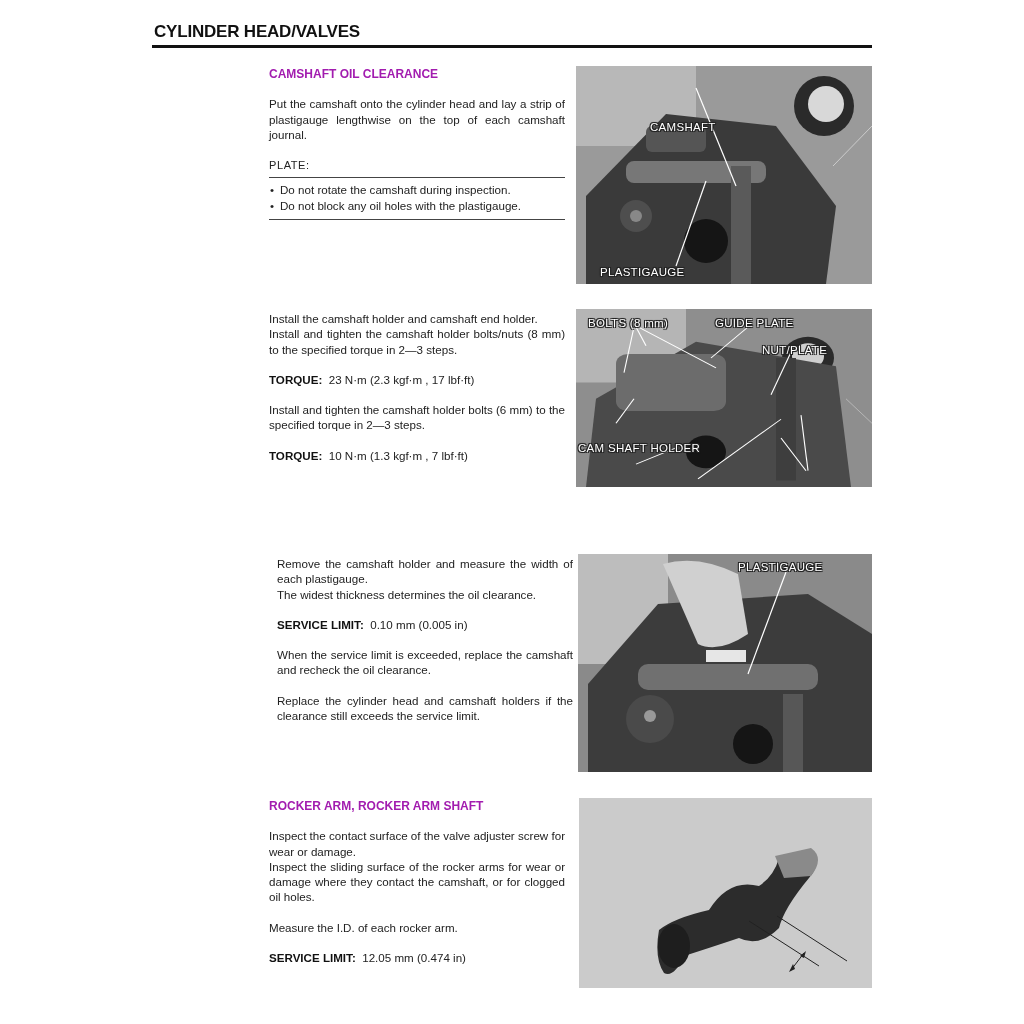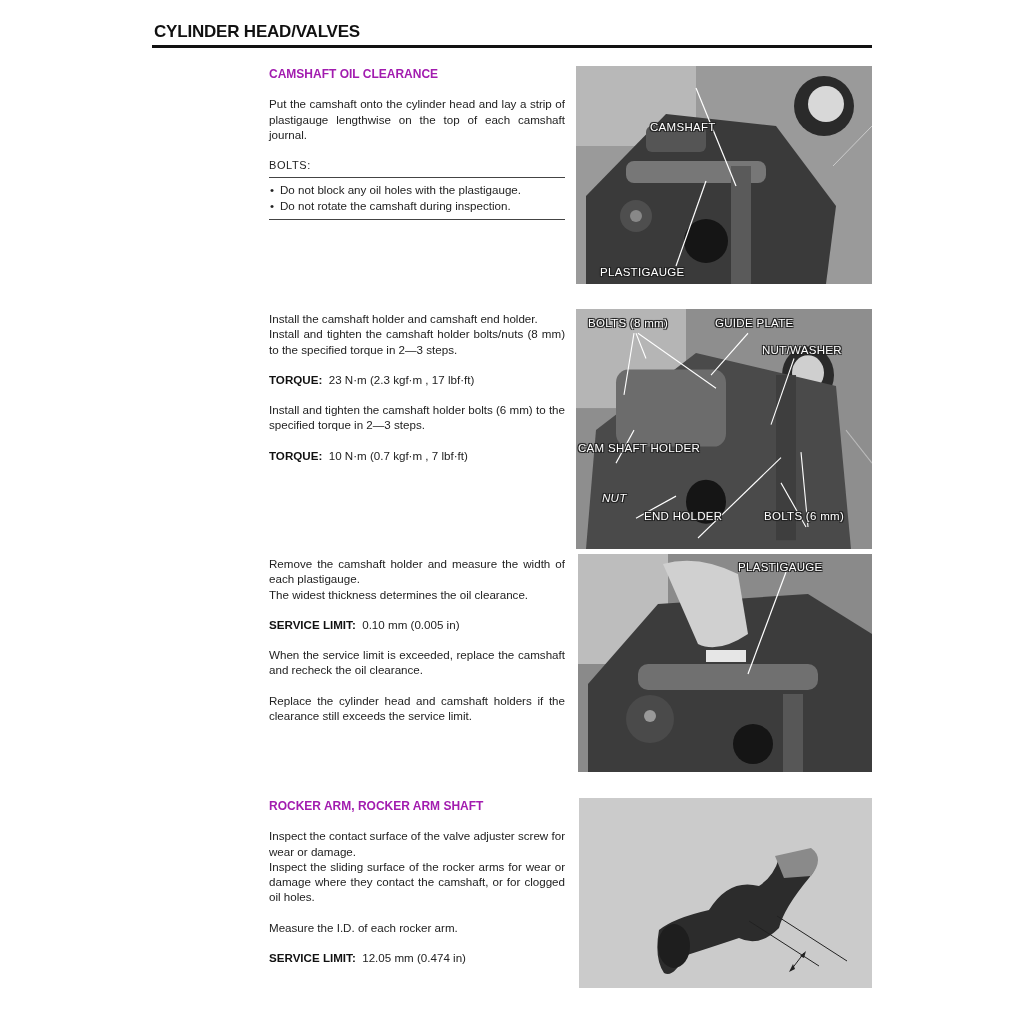--- a/index.html
+++ b/index.html
@@ -23,24 +23,24 @@
 </style>
 </head>
 <body>
 
 <div class="page-title">CYLINDER HEAD/VALVES</div>
 <div class="title-rule"></div>
 
 <div class="section" style="top:67px;">
   <div class="heading">CAMSHAFT OIL CLEARANCE</div>
   <p>Put the camshaft onto the cylinder head and lay a strip of plastigauge lengthwise on the top of each camshaft journal.</p>
-  <div class="note-label">BOLTS:</div>
+  <div class="note-label">PLATE:</div>
   <ul class="note-list">
+    <li>Do not rotate the camshaft during inspection.</li>
     <li>Do not block any oil holes with the plastigauge.</li>
-    <li>Do not rotate the camshaft during inspection.</li>
   </ul>
 </div>
 
 <div class="photo" style="left:576px; top:66px; width:296px; height:218px;">
   <svg viewBox="0 0 296 218" preserveAspectRatio="none">
     <rect width="296" height="218" fill="#9a9a9a"></rect>
     <rect x="0" y="0" width="120" height="80" fill="#b8b8b8"></rect>
     <circle cx="248" cy="40" r="30" fill="#2a2a2a"></circle>
       <circle cx="250" cy="38" r="18" fill="#d8d8d8"></circle>
     <polygon points="10,130 90,48 200,60 260,140 250,218 10,218" fill="#3a3a3a"></polygon>
@@ -59,24 +59,24 @@
 </div>
 
 <div class="section" style="top:311px;">
   <p>Install the camshaft holder and camshaft end holder.</p>
   <p>Install and tighten the camshaft holder bolts/nuts (8 mm) to the specified torque in 2—3 steps.</p>
   <div class="gap"></div>
   <p class="spec"><b>TORQUE:</b>&nbsp; <span>23 N·m (2.3 kgf·m , 17 lbf·ft)</span></p>
   <div class="gap"></div>
   <p>Install and tighten the camshaft holder bolts (6 mm) to the specified torque in 2—3 steps.</p>
   <div class="gap"></div>
-  <p class="spec"><b>TORQUE:</b>&nbsp; <span>10 N·m (0.7 kgf·m , 7 lbf·ft)</span></p>
+  <p class="spec"><b>TORQUE:</b>&nbsp; <span>10 N·m (1.3 kgf·m , 7 lbf·ft)</span></p>
 </div>
 
-<div class="photo" style="left:576px; top:309px; width:296px; height:240px;">
+<div class="photo" style="left:576px; top:309px; width:296px; height:178px;">
   <svg viewBox="0 0 296 218" preserveAspectRatio="none">
     <rect width="296" height="218" fill="#8e8e8e"></rect>
     <rect x="0" y="0" width="110" height="90" fill="#b5b5b5"></rect>
     <circle cx="232" cy="60" r="26" fill="#2a2a2a"></circle>
       <circle cx="232" cy="58" r="16" fill="#cfcfcf"></circle>
     <polygon points="20,110 120,40 260,70 275,218 10,218" fill="#4a4a4a"></polygon>
     <rect x="40" y="55" width="110" height="70" rx="12" fill="#6c6c6c"></rect>
     <circle cx="130" cy="175" r="20" fill="#151515"></circle>
     <rect x="200" y="60" width="20" height="150" fill="#3e3e3e"></rect>
     <g stroke="#fff" stroke-width="1.1">
@@ -88,28 +88,28 @@
       <line x1="40" y1="140" x2="58" y2="110"></line>
         <line x1="60" y1="190" x2="100" y2="170"></line>
       <line x1="122" y1="208" x2="205" y2="135"></line>
         <line x1="230" y1="198" x2="205" y2="158"></line>
         <line x1="232" y1="198" x2="225" y2="130"></line>
     </g>
     <line x1="270" y1="110" x2="296" y2="140" stroke="#bbb"></line>
   </svg>
   <span class="callout" style="left:12px; top:8px;">BOLTS (8 mm)</span>
   <span class="callout" style="left:139px; top:8px;">GUIDE PLATE</span>
-  <span class="callout" style="left:186px; top:35px;">NUT/WASHER</span>
+  <span class="callout" style="left:186px; top:35px;">NUT/PLATE</span>
   <span class="callout" style="left:2px; top:133px;">CAM SHAFT HOLDER</span>
   <span class="callout" style="left:26px; top:183px;font-style:italic;">NUT</span>
   <span class="callout" style="left:40px; top:201px;margin-left:28px;">END HOLDER</span>
   <span class="callout" style="left:188px; top:201px;">BOLTS (6 mm)</span>
 </div>
 
-<div class="section" style="top:556px;">
+<div class="section" style="top:556px;margin-left:8px;">
   <p>Remove the camshaft holder and measure the width of each plastigauge.</p>
   <p>The widest thickness determines the oil clearance.</p>
   <div class="gap"></div>
   <p class="spec"><b>SERVICE LIMIT:</b>&nbsp; <span>0.10 mm (0.005 in)</span></p>
   <div class="gap"></div>
   <p>When the service limit is exceeded, replace the camshaft and recheck the oil clearance.</p>
   <div class="gap"></div>
   <p>Replace the cylinder head and camshaft holders if the clearance still exceeds the service limit.</p>
 </div>
 

